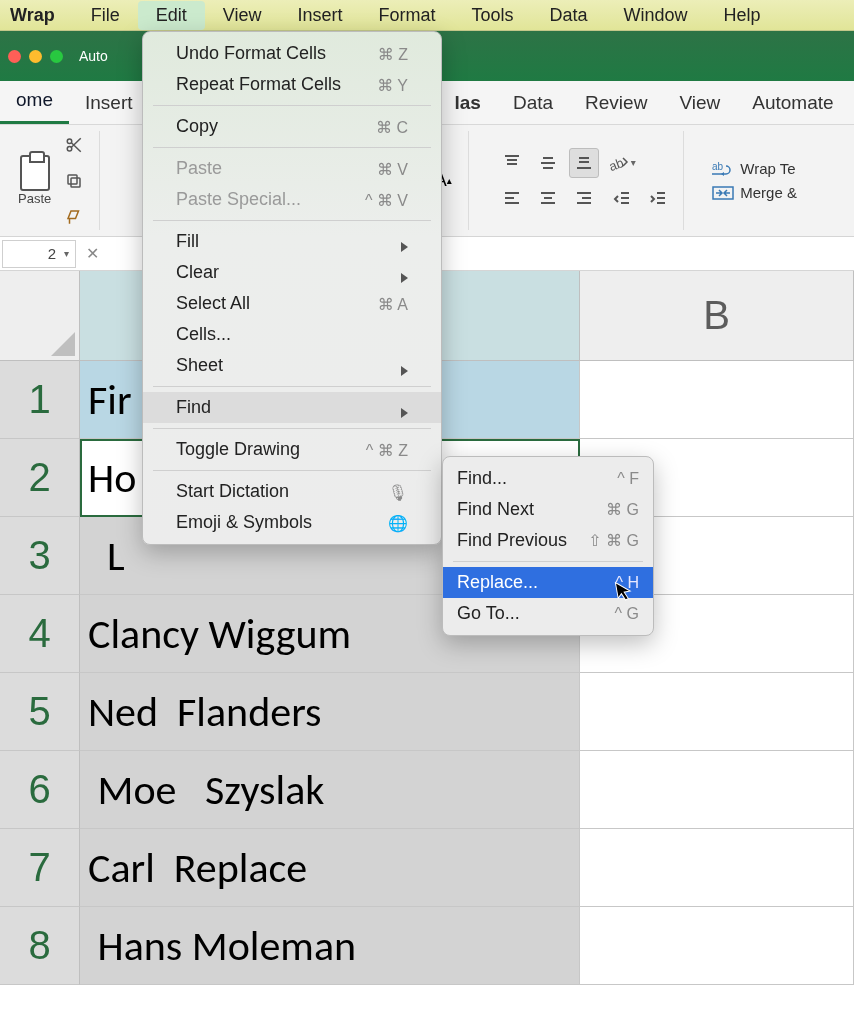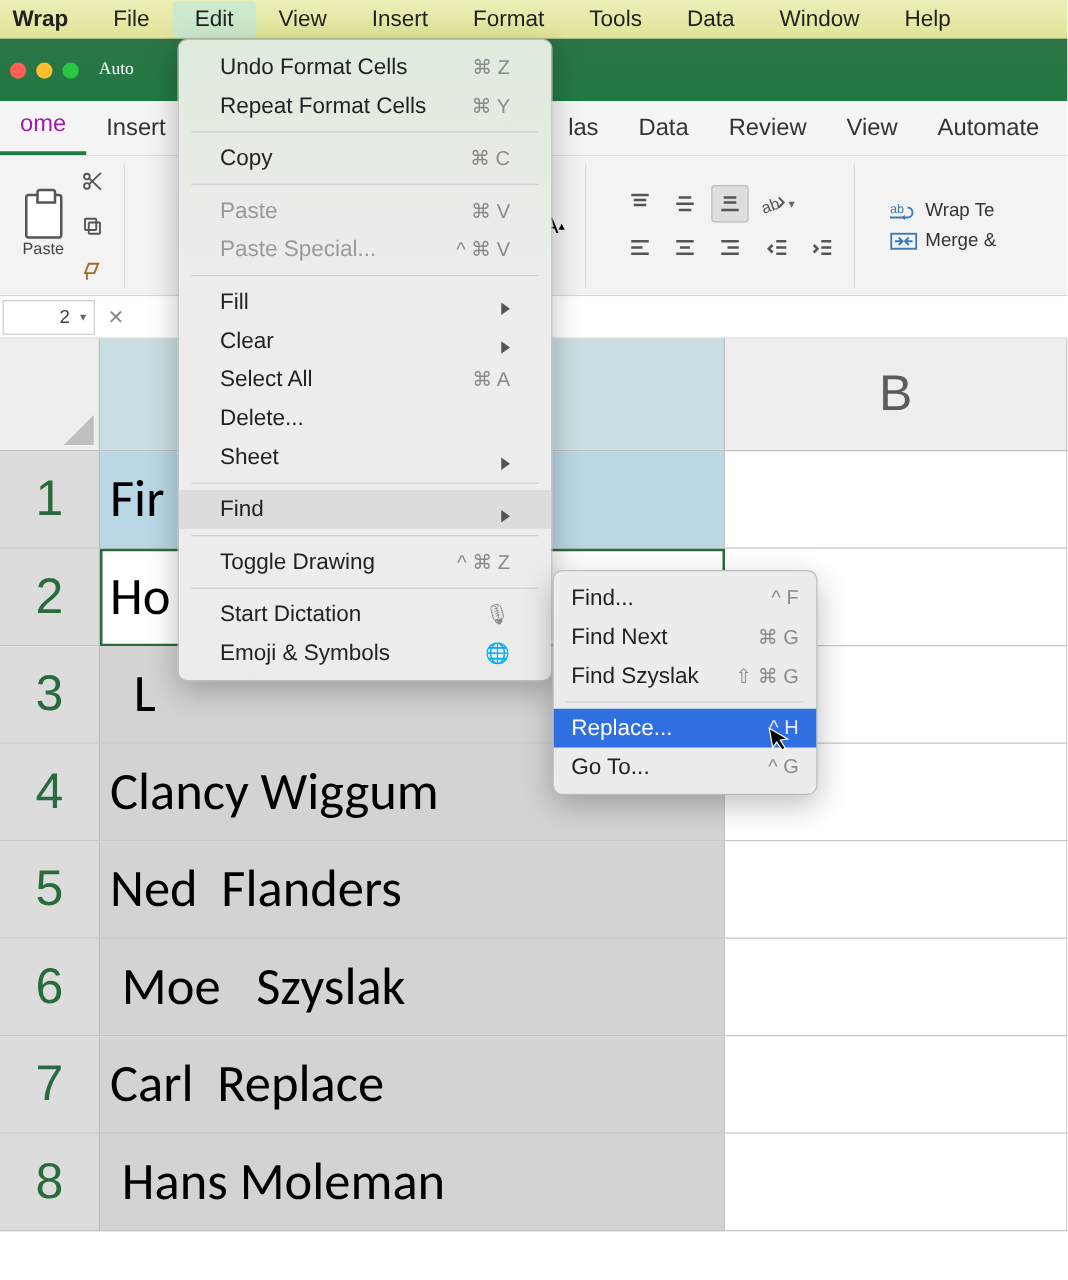--- a/index.html
+++ b/index.html
@@ -15,21 +15,21 @@
 .titlestrip { height:50px; background:linear-gradient(#2d7346,#1f7a43); display:flex; align-items:center; padding-left:8px; color:#fff; }
 .traffic { display:flex; gap:8px; margin-right:12px; }
 .traffic span { width:13px; height:13px; border-radius:50%; display:block; }
 .tr  { background:#ff5f57; } .ty{background:#febc2e;} .tg{background:#28c840;}
 .qat { display:flex; align-items:center; gap:14px; margin-left:4px; }
 .qat-icon { width:20px; height:20px; display:flex; align-items:center; justify-content:center; opacity:.9; }
 
 
 .ribtabs { height:44px; background:#f5f5f5; display:flex; align-items:flex-end; padding-left:0; font-size:19px; color:#333; border-bottom:1px solid #d8d8d8; }
 .ribtabs .rtab { padding:10px 16px 10px; cursor:default; }
-.ribtabs .rtab.active { color:#a21caf; border-bottom:3px solid #1f7a43; font-weight:500; }
+.ribtabs .rtab.active { color:#0f172a; border-bottom:3px solid #1f7a43; font-weight:500; }
 
 
 .ribbon { height:112px; background:#f3f3f3; border-bottom:1px solid #d5d5d5; display:flex; padding:6px 8px; gap:18px; }
 .group { display:flex; align-items:center; gap:8px; padding:0 10px; border-right:1px solid #dcdcdc; }
 .group:last-child { border-right:none; }
 .vstack { display:flex; flex-direction:column; gap:6px; }
 .hstack { display:flex; gap:6px; align-items:center; }
 .btn { width:30px; height:30px; display:flex; align-items:center; justify-content:center; border:1px solid transparent; border-radius:3px; }
 .btn.sel { background:#dedede; border-color:#bdbdbd; }
 .paste-big { display:flex; flex-direction:column; align-items:center; font-size:13px; color:#444; }
@@ -98,35 +98,35 @@
   <span class="mitem">Help</span>
 </div>
 
 <div class="titlestrip">
   <div class="traffic">
     <span class="tr"></span>
     <span class="ty"></span>
     <span class="tg"></span>
   </div>
   <div class="qat">
-    <span style="font-size:14px;font-family:Liberation Serif, serif;">Auto</span>
+    <span style="font-size:14px;">Auto</span>
     <span class="qat-icon" style="margin-left:300px;">
       <svg width="18" height="6" viewBox="0 0 18 6">
           <circle cx="3" cy="3" r="2" fill="#fff"></circle>
           <circle cx="9" cy="3" r="2" fill="#fff"></circle>
           <circle cx="15" cy="3" r="2" fill="#fff"></circle>
         </svg>
     </span>
   </div>
 </div>
 
 <div class="ribtabs">
   <span class="rtab active">ome</span>
   <span class="rtab">Insert</span>
-  <span class="rtab" style="margin-left:290px;">las</span>
+  <span class="rtab" style="margin-left:290px;font-weight:bold;">las</span>
   <span class="rtab">Data</span>
   <span class="rtab">Review</span>
   <span class="rtab">View</span>
   <span class="rtab">Automate</span>
 </div>
 
 <div class="ribbon">
   <div class="group">
     <div class="paste-big">
       <div class="clipboard-icon"></div>
@@ -331,21 +331,21 @@
     </div>
   <div class="mi">
       <span>Clear</span>
       <span class="arrow-r"></span>
     </div>
   <div class="mi">
       <span>Select All</span>
       <span class="sc">⌘ A</span>
     </div>
   <div class="mi">
-      <span>Delete...</span>
+      <span>Cells...</span>
     </div>
   <div class="mi">
       <span>Sheet</span>
       <span class="arrow-r"></span>
     </div>
   <div class="sep"></div>
   <div class="mi hov">
       <span>Find</span>
       <span class="arrow-r"></span>
     </div>
@@ -368,21 +368,21 @@
 <div class="submenu">
   <div class="mi">
       <span>Find...</span>
       <span class="sc">^ F</span>
     </div>
   <div class="mi">
       <span>Find Next</span>
       <span class="sc">⌘ G</span>
     </div>
   <div class="mi">
-      <span>Find Szyslak</span>
+      <span>Find Previous</span>
       <span class="sc">⇧ ⌘ G</span>
     </div>
   <div class="sep"></div>
   <div class="mi sel">
       <span>Replace...</span>
       <span class="sc">^ H</span>
     </div>
   <div class="mi">
       <span>Go To...</span>
       <span class="sc">^ G</span>

